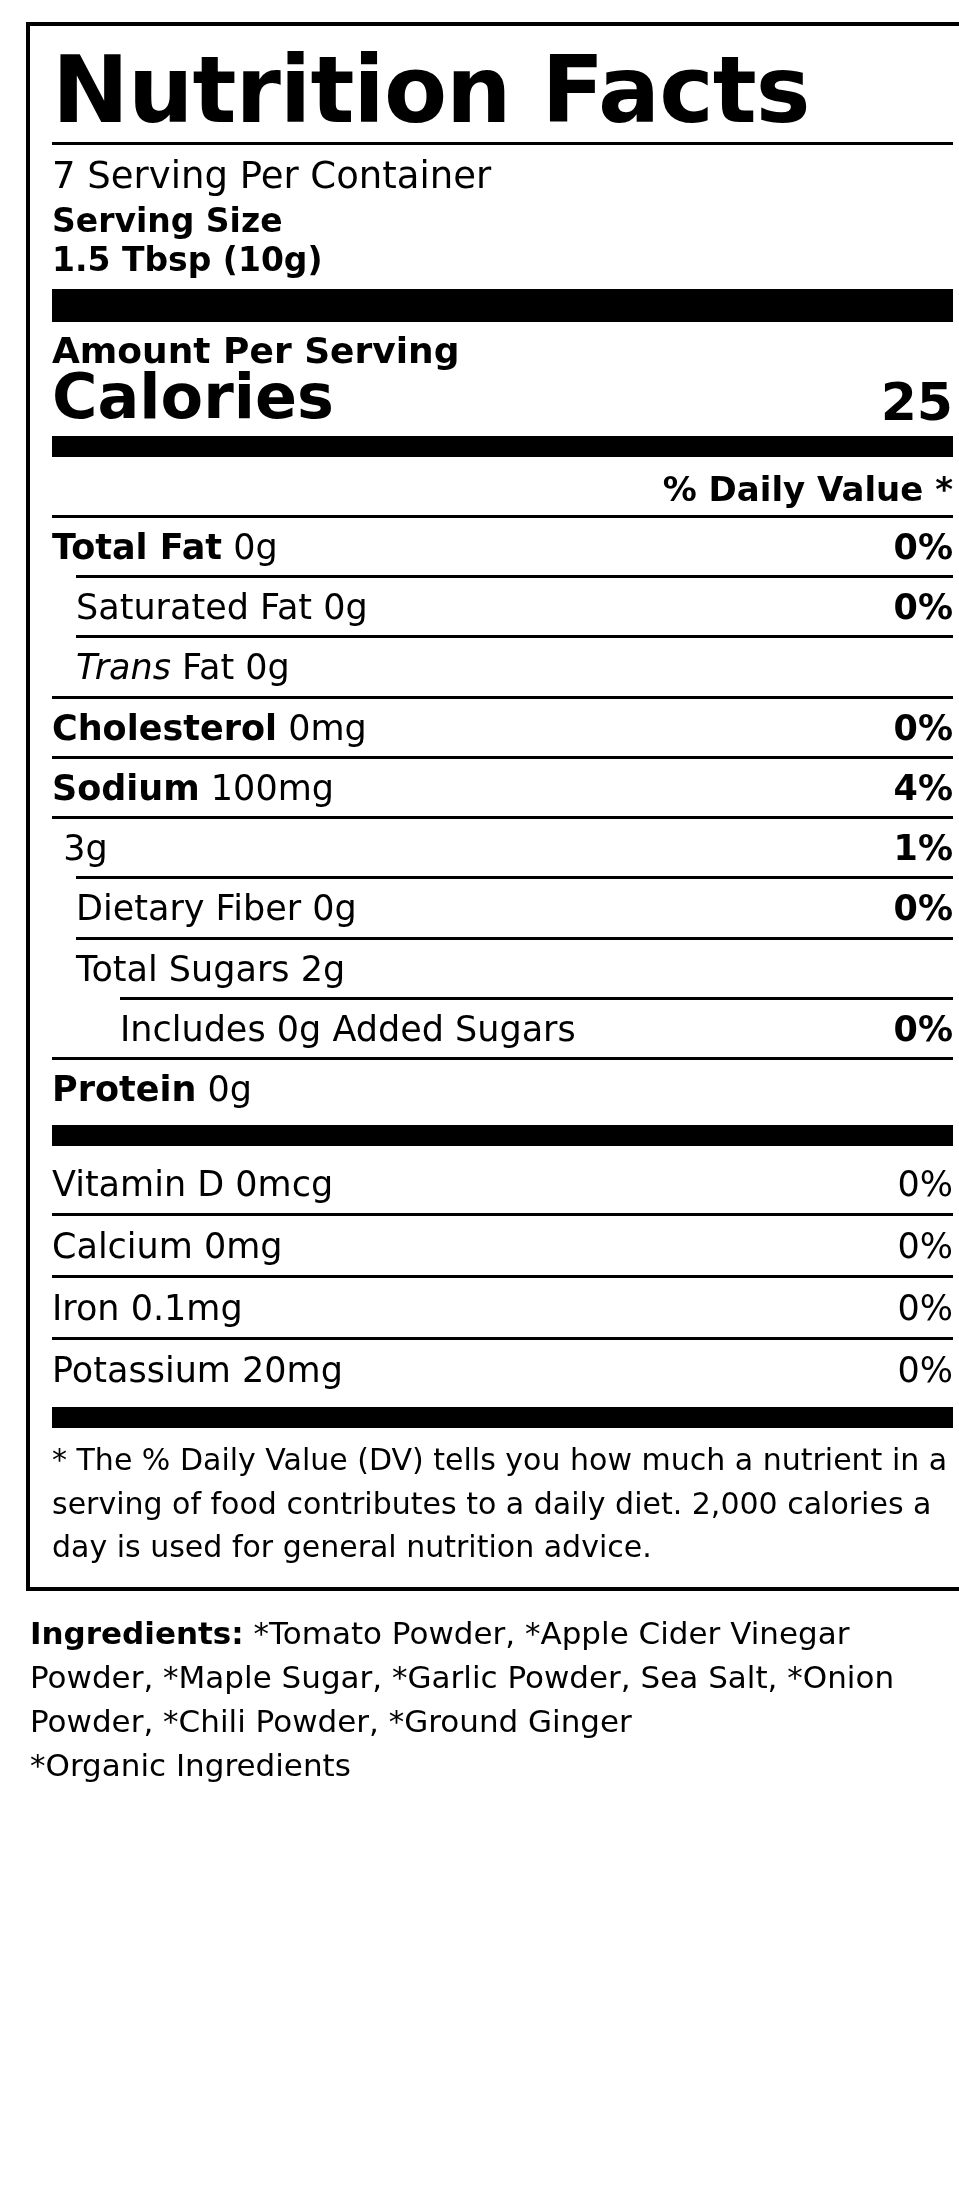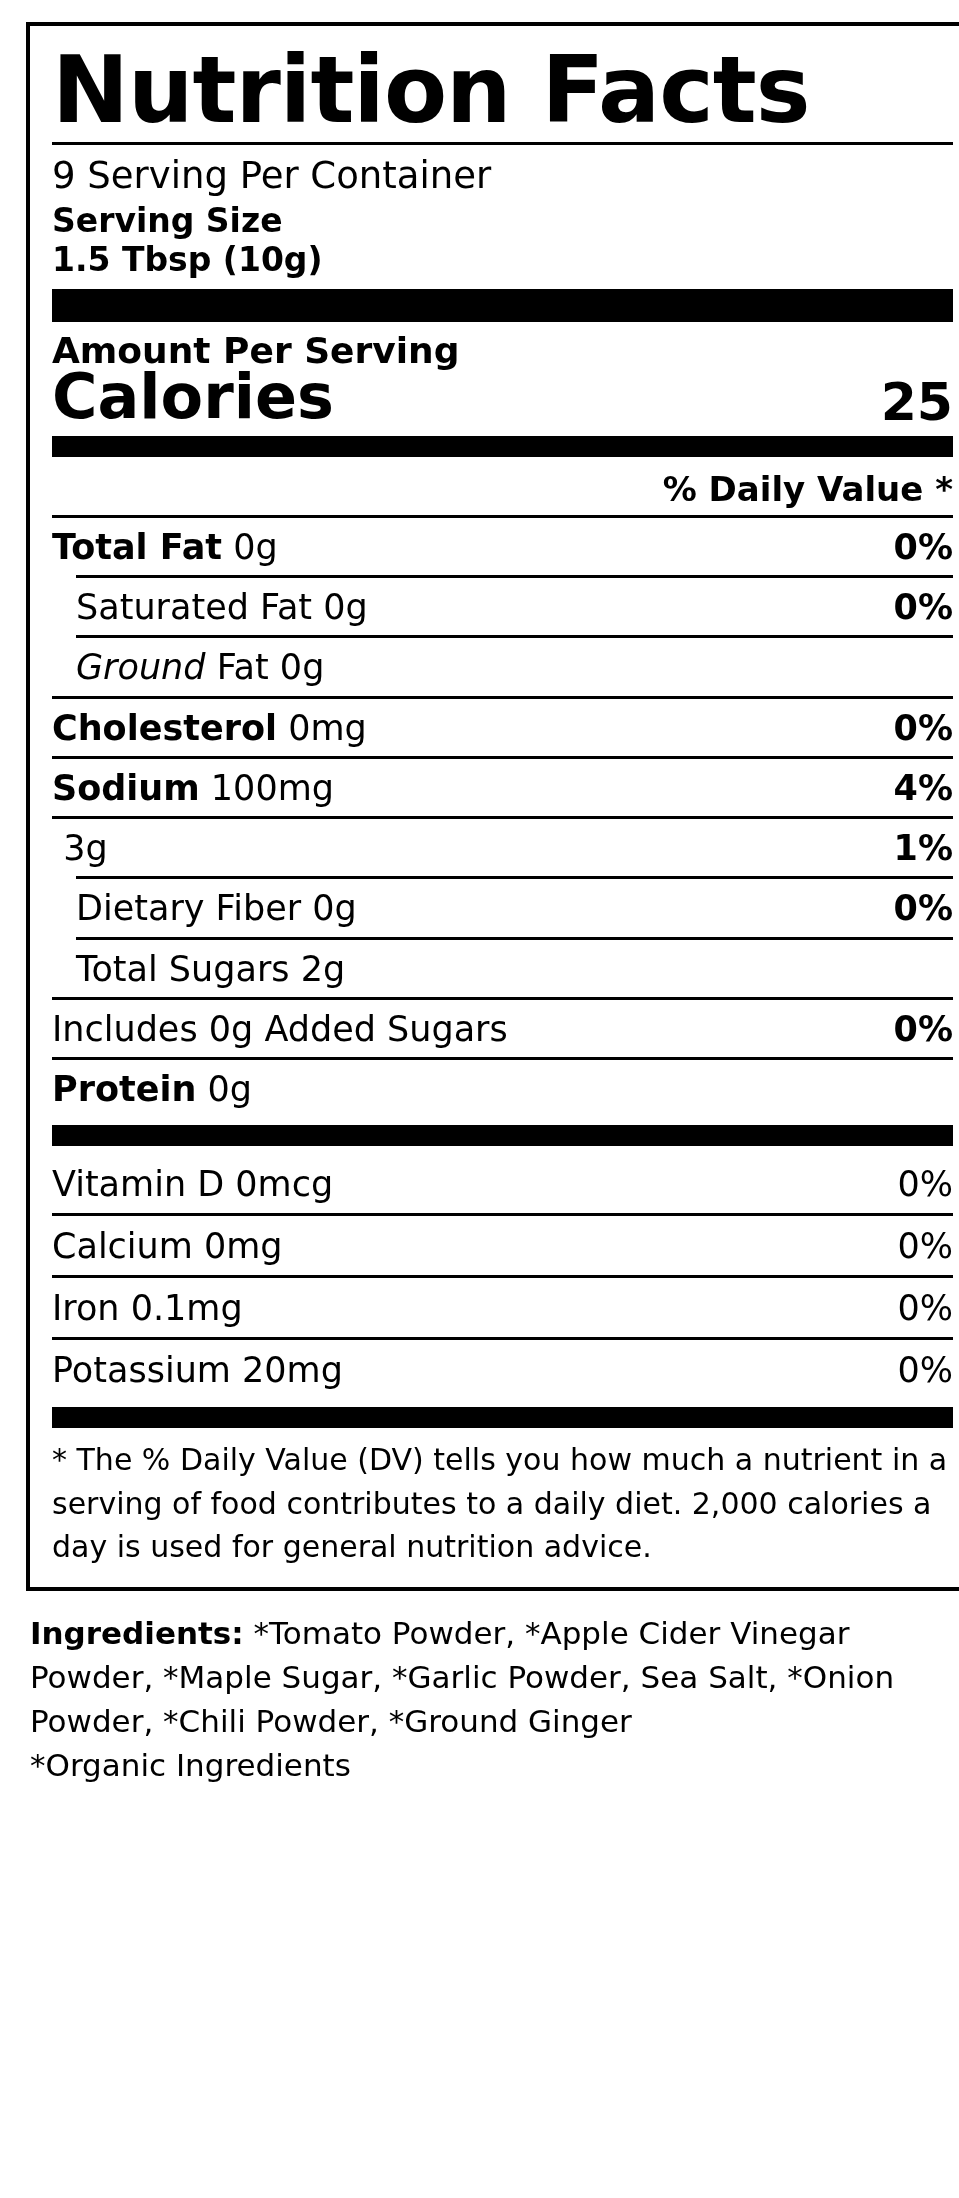--- a/index.html
+++ b/index.html
@@ -111,21 +111,21 @@
     padding: 9px 0 8px 0;
     font-size: 35px;
     line-height: 1.15;
     gap: 10px;
   }
   .nrow .left { display: flex; align-items: baseline; }
   .nrow .pct { font-weight: bold; }
   .b { font-weight: bold; }
   .ital { font-style: italic; font-weight: normal; }
   .row-inset1 { margin-left: 24px; }
-  .row-inset2 { }
+  .row-inset2 { margin-left: 68px; }
   .vitrow {
     display: flex;
     justify-content: space-between;
     align-items: baseline;
     border-top: 3px solid #000;
     padding: 10px 0 9px 0;
     font-size: 35px;
   }
   .vitrow.first { border-top: none; }
 
@@ -152,21 +152,21 @@
 </head>
 <body>
 
 <div class="page">
 
   <div class="panel">
 
     <div class="nf-title">Nutrition Facts</div>
     <div class="rule-thin"></div>
 
-    <div class="servings">9 Serving Per Container</div>
+    <div class="servings">7 Serving Per Container</div>
 
     <div class="serving-size-row">
       <span class="ss-label">Serving Size</span>
       <span>1.5 Tbsp (10g)</span>
     </div>
 
     <div class="bar-thick"></div>
 
     <div>
       <div class="amount-per">Amount Per Serving</div>
@@ -184,21 +184,21 @@
       <span class="left"><span class="b">Total Fat</span>&nbsp;<span>0g</span></span>
       <span class="pct">0%</span>
     </div>
 
     <div class="nrow row-inset1">
       <span class="left"><span>Saturated Fat</span>&nbsp;<span>0g</span></span>
       <span class="pct">0%</span>
     </div>
 
     <div class="nrow row-inset1">
-      <span class="left"><span class="ital">Ground</span>&nbsp;<span>Fat 0g</span></span>
+      <span class="left"><span class="ital">Trans</span>&nbsp;<span>Fat 0g</span></span>
       <span class="pct"></span>
     </div>
 
     <div class="nrow">
       <span class="left"><span class="b">Cholesterol</span>&nbsp;<span>0mg</span></span>
       <span class="pct">0%</span>
     </div>
 
     <div class="nrow">
       <span class="left"><span class="b">Sodium</span>&nbsp;<span>100mg</span></span>

